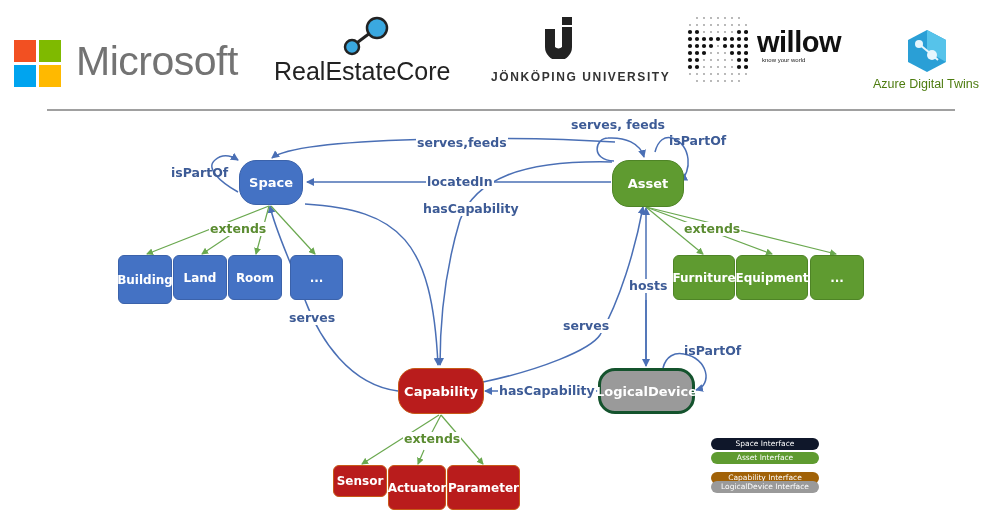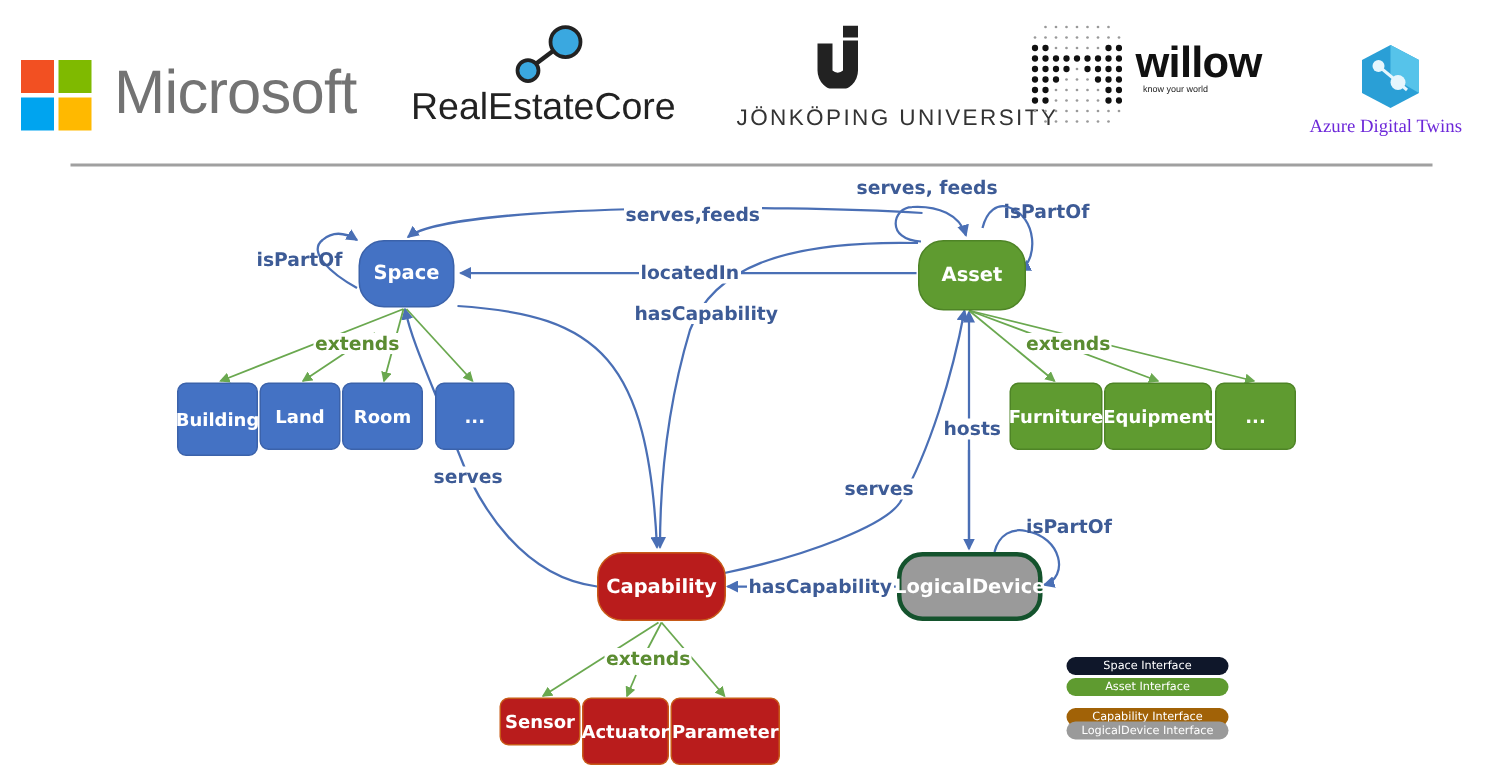--- a/index.html
+++ b/index.html
@@ -3,24 +3,24 @@
 <meta charset="utf-8">
 <style>
   html, body { margin: 0; padding: 0; background: #ffffff; }
   body { width: 999px; height: 519px; position: relative; overflow: hidden;
          font-family: "DejaVu Sans", "Liberation Sans", sans-serif; }
   .logo { position: absolute; }
   .ms-grid { position: absolute; left: 14px; top: 40px; width: 48px; height: 48px; }
   .ms-grid div { position: absolute; width: 22px; height: 22px; }
   .ms-text { position: absolute; left: 76px; top: 38px; font-size: 41px; color: #737373; font-family: "Liberation Sans", sans-serif; letter-spacing: -0.5px; }
   .rec-text { position: absolute; left: 274px; top: 57px; font-size: 25px; color: #222; font-family: "Liberation Sans", sans-serif; }
-  .ju-text { position: absolute; left: 491px; top: 70px; font-size: 15px; letter-spacing: 1.6px; color: #333; font-family: "Liberation Sans", sans-serif; }
+  .ju-text { position: absolute; left: 491px; top: 70px; font-size: 12px; letter-spacing: 1.6px; color: #333; font-family: "Liberation Sans", sans-serif; font-weight: bold; }
   .willow-text { position: absolute; left: 757px; top: 26px; font-size: 29px; color: #111; font-family: "Liberation Sans", sans-serif; font-weight: bold; letter-spacing: -0.5px; }
   .willow-tag { position: absolute; left: 762px; top: 57px; font-size: 6px; color: #222; font-family: "Liberation Sans", sans-serif; }
-  .adt-text { position: absolute; left: 873px; top: 77px; font-size: 12.5px; color: #6d28d9; font-family: Liberation Serif, serif; }
+  .adt-text { position: absolute; left: 873px; top: 77px; font-size: 12.5px; color: #4d7c0f; font-family: Liberation Sans, sans-serif; }
   .divider { position: absolute; left: 47px; top: 109px; width: 908px; height: 2px; background: #a0a0a0; }
   svg#diagram { position: absolute; left: 0; top: 0; }
   .node { position: absolute; border-radius: 6px; color: #fff; font-weight: bold; font-size: 12px;
           display: flex; align-items: center; justify-content: center; box-sizing: border-box;
           font-family: "DejaVu Sans", sans-serif; }
   .blue { background: #4472c4; border: 1px solid #3b62aa; }
   .green { background: #5f9b30; border: 1px solid #4e8426; }
   .orange { background: #b91c1c; border: 1px solid #c75a17; }
   .gray { background: #9a9a9a; border: 3px solid #14532d; }
   .big { font-size: 13px; border-radius: 17px; }

